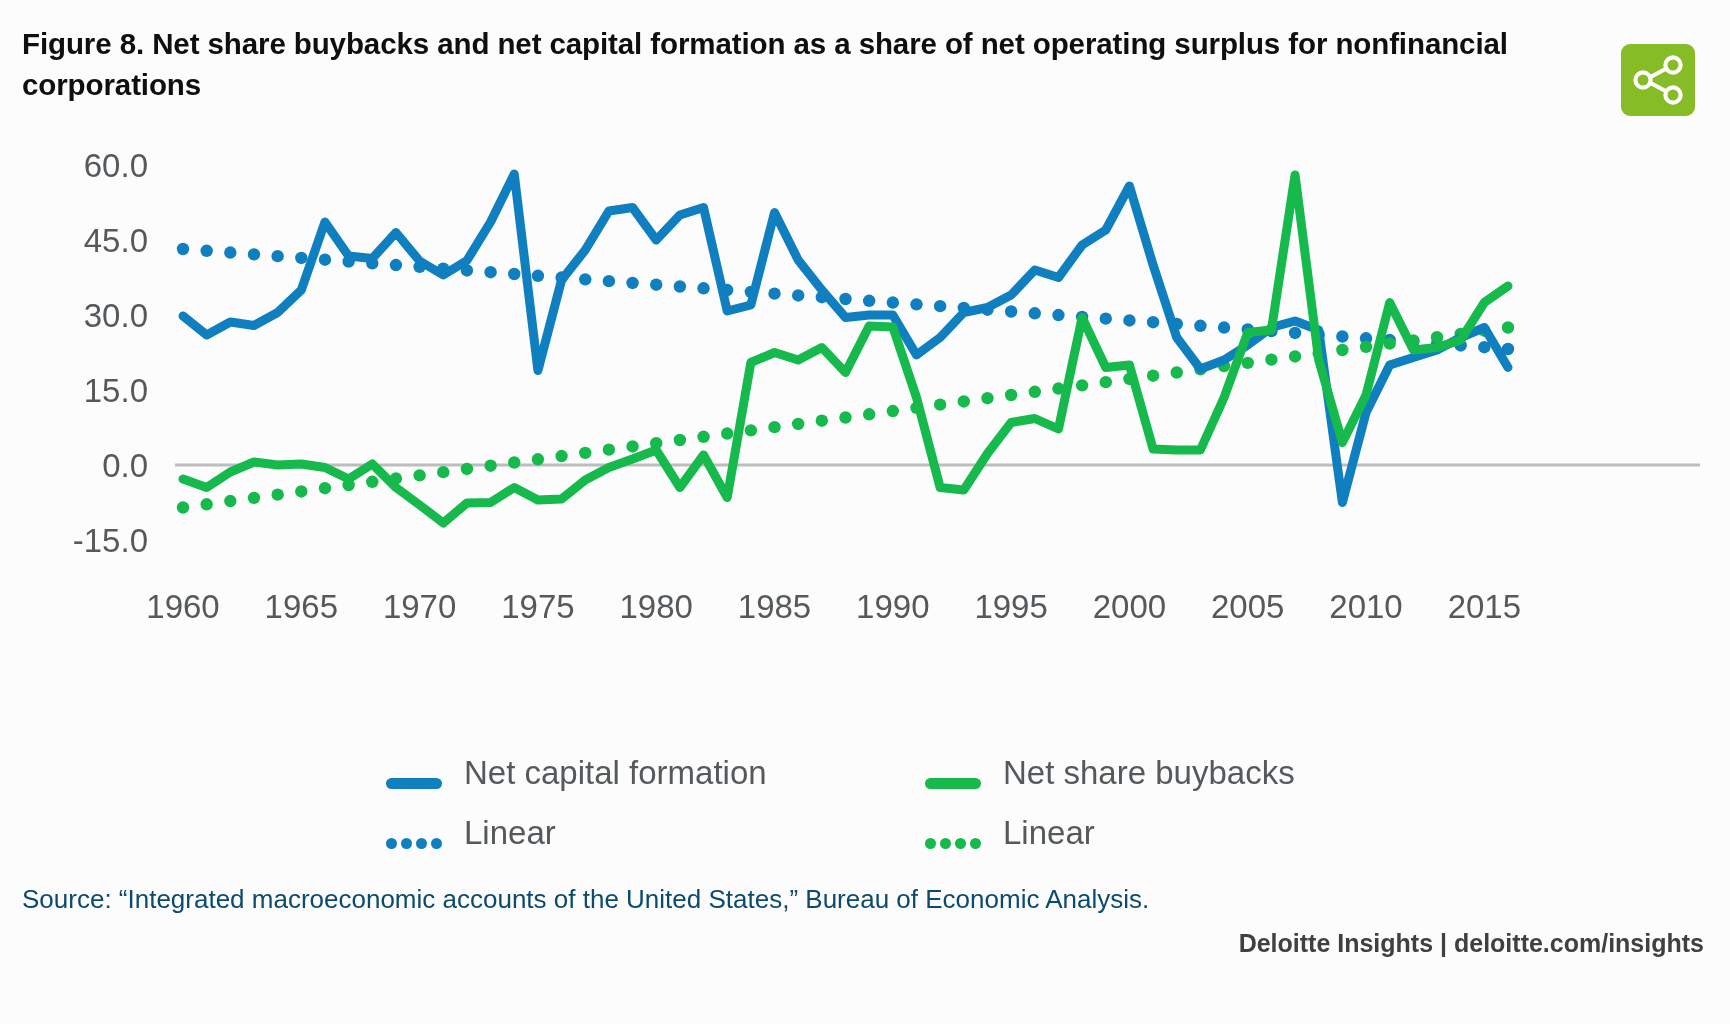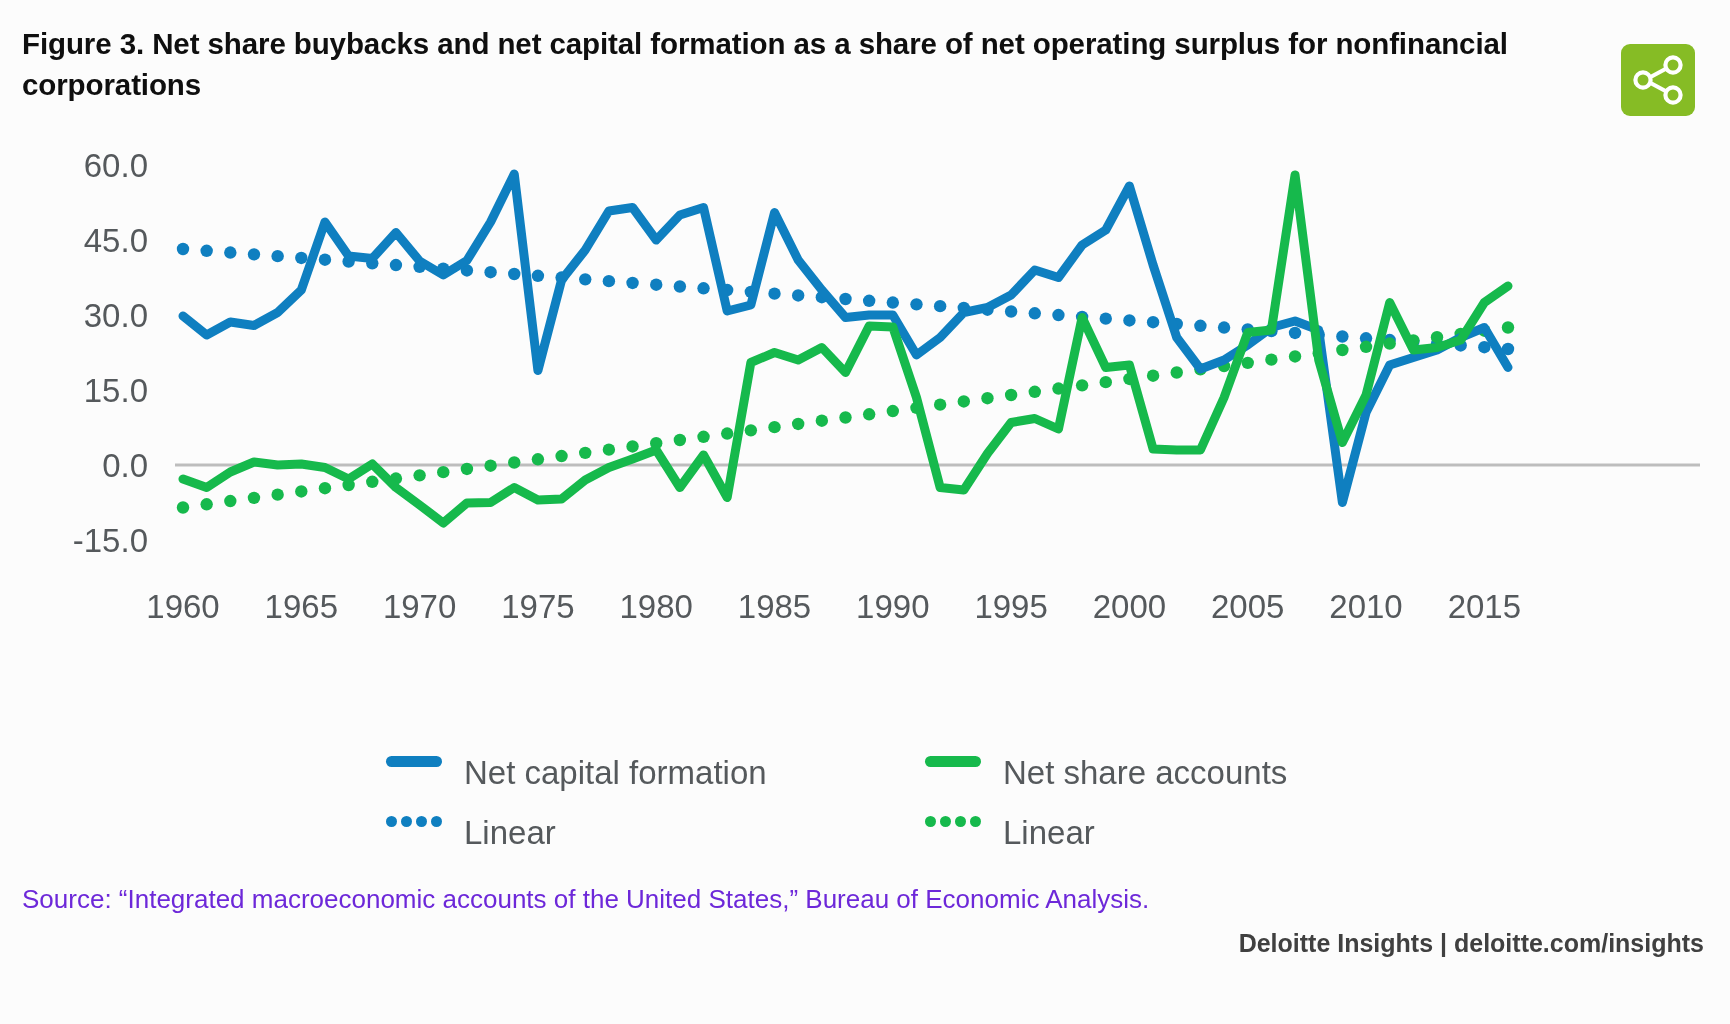--- a/index.html
+++ b/index.html
@@ -79,21 +79,21 @@
     width: 1730px;
     height: 120px;
   }
   .legend-row {
     position: absolute;
     display: flex;
     align-items: center;
   }
   .legend-entry {
     display: flex;
-    align-items: flex-start;
+    align-items: flex-end;
   }
   .legend-swatch-line {
     width: 56px;
     height: 11px;
     border-radius: 6px;
     margin-right: 22px;
     flex: none;
   }
   .legend-swatch-dotted {
     width: 56px;
@@ -116,40 +116,40 @@
     white-space: nowrap;
     line-height: 1;
   }
 
   
   #source-note {
     position: absolute;
     left: 22px;
     top: 884px;
     font-size: 26px;
-    color: #6d28d9;
+    color: #0c4a6e;
     white-space: nowrap;
   }
   #brand-note {
     position: absolute;
     right: 26px;
     top: 929px;
     font-size: 25px;
     font-weight: bold;
     color: #404040;
     white-space: nowrap;
   }
 </style>
 </head>
 <body>
 
 <div id="figure">
 
   <div id="header">
-    <div id="fig-title">Figure 3. Net share buybacks and net capital formation as a share of net operating surplus for nonfinancial corporations</div>
+    <div id="fig-title">Figure 8. Net share buybacks and net capital formation as a share of net operating surplus for nonfinancial corporations</div>
     <div id="share-button">
       <svg width="74" height="72" viewBox="0 0 74 72">
         <g stroke="#ffffff" stroke-width="4.2" fill="none" stroke-linecap="round">
           <line x1="24" y1="36" x2="50" y2="22"></line>
           <line x1="24" y1="36" x2="50" y2="50"></line>
         </g>
         <circle cx="22" cy="36" r="7.6" fill="#86bc25" stroke="#ffffff" stroke-width="4.2"></circle>
         <circle cx="52" cy="21" r="7.6" fill="#86bc25" stroke="#ffffff" stroke-width="4.2"></circle>
         <circle cx="52" cy="51" r="7.6" fill="#86bc25" stroke="#ffffff" stroke-width="4.2"></circle>
       </svg>
@@ -309,21 +309,21 @@
   <div id="legend">
     <div class="legend-row" style="left:386px; top:4px;">
       <div class="legend-entry">
         <span class="legend-swatch-line" style="background:#0f7fc0;"></span>
         <span class="legend-text">Net capital formation</span>
       </div>
     </div>
     <div class="legend-row" style="left:925px; top:4px;">
       <div class="legend-entry">
         <span class="legend-swatch-line" style="background:#16b94c;"></span>
-        <span class="legend-text">Net share accounts</span>
+        <span class="legend-text">Net share buybacks</span>
       </div>
     </div>
     <div class="legend-row" style="left:386px; top:64px;">
       <div class="legend-entry">
         <span class="legend-swatch-dotted">
           <i style="background:#0f7fc0;"></i>
             <i style="background:#0f7fc0;"></i>
             <i style="background:#0f7fc0;"></i>
             <i style="background:#0f7fc0;"></i>
         </span>

